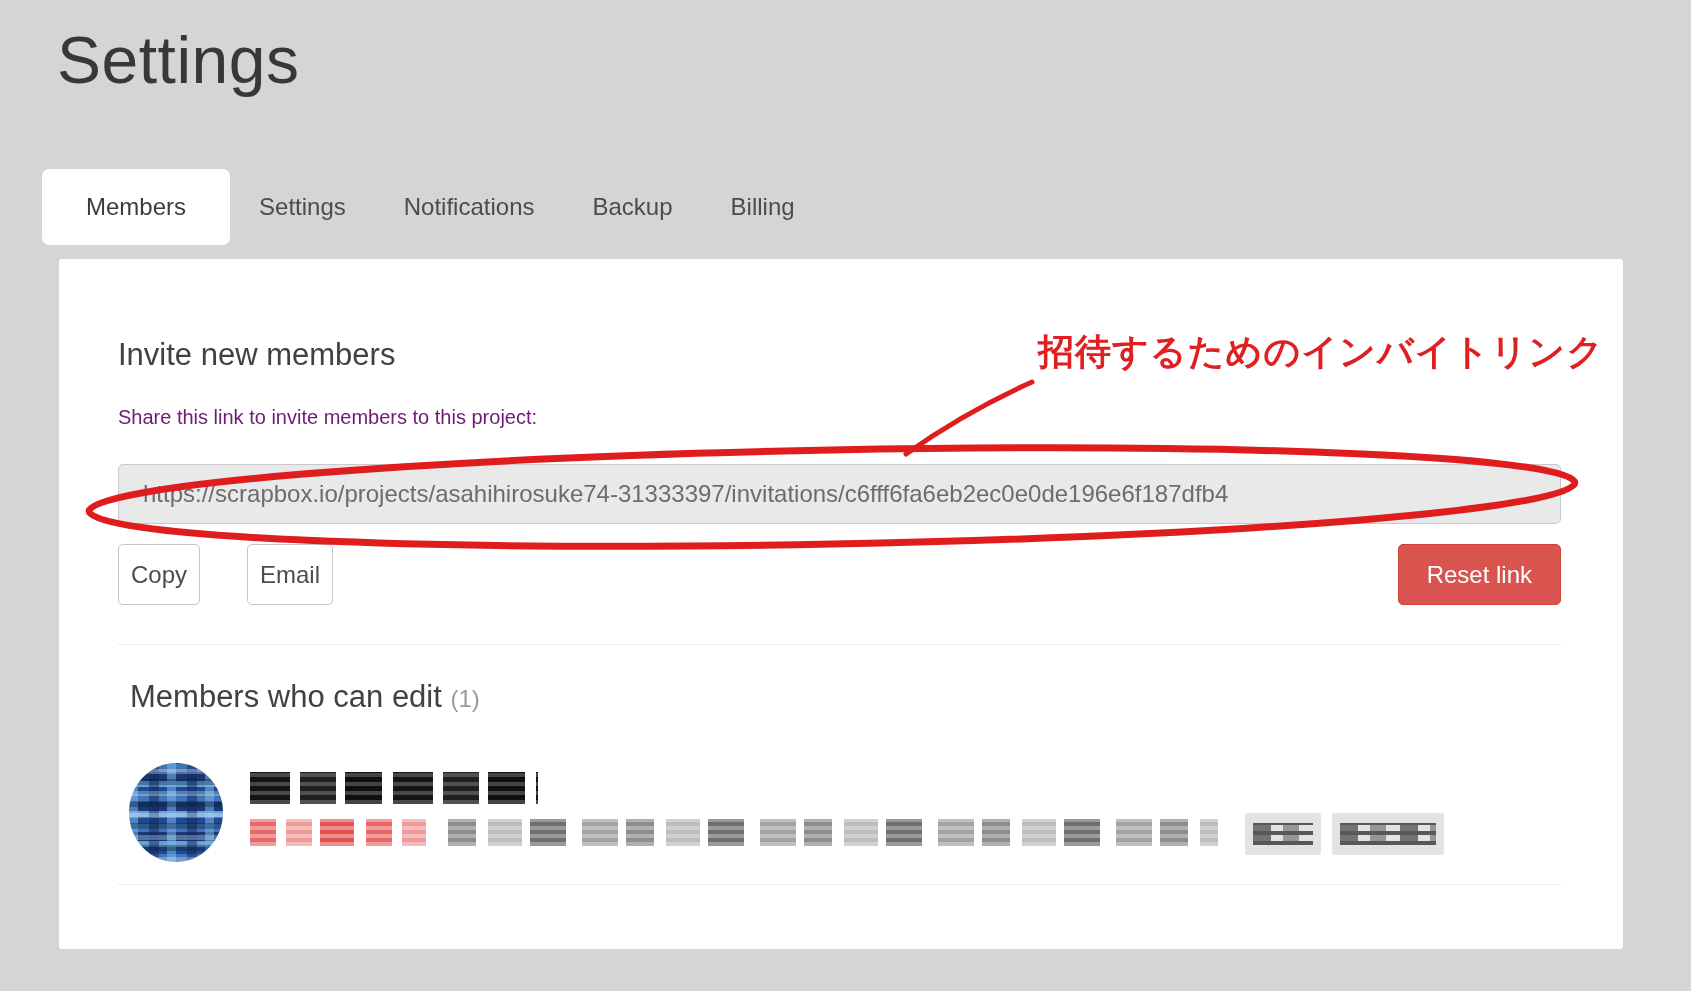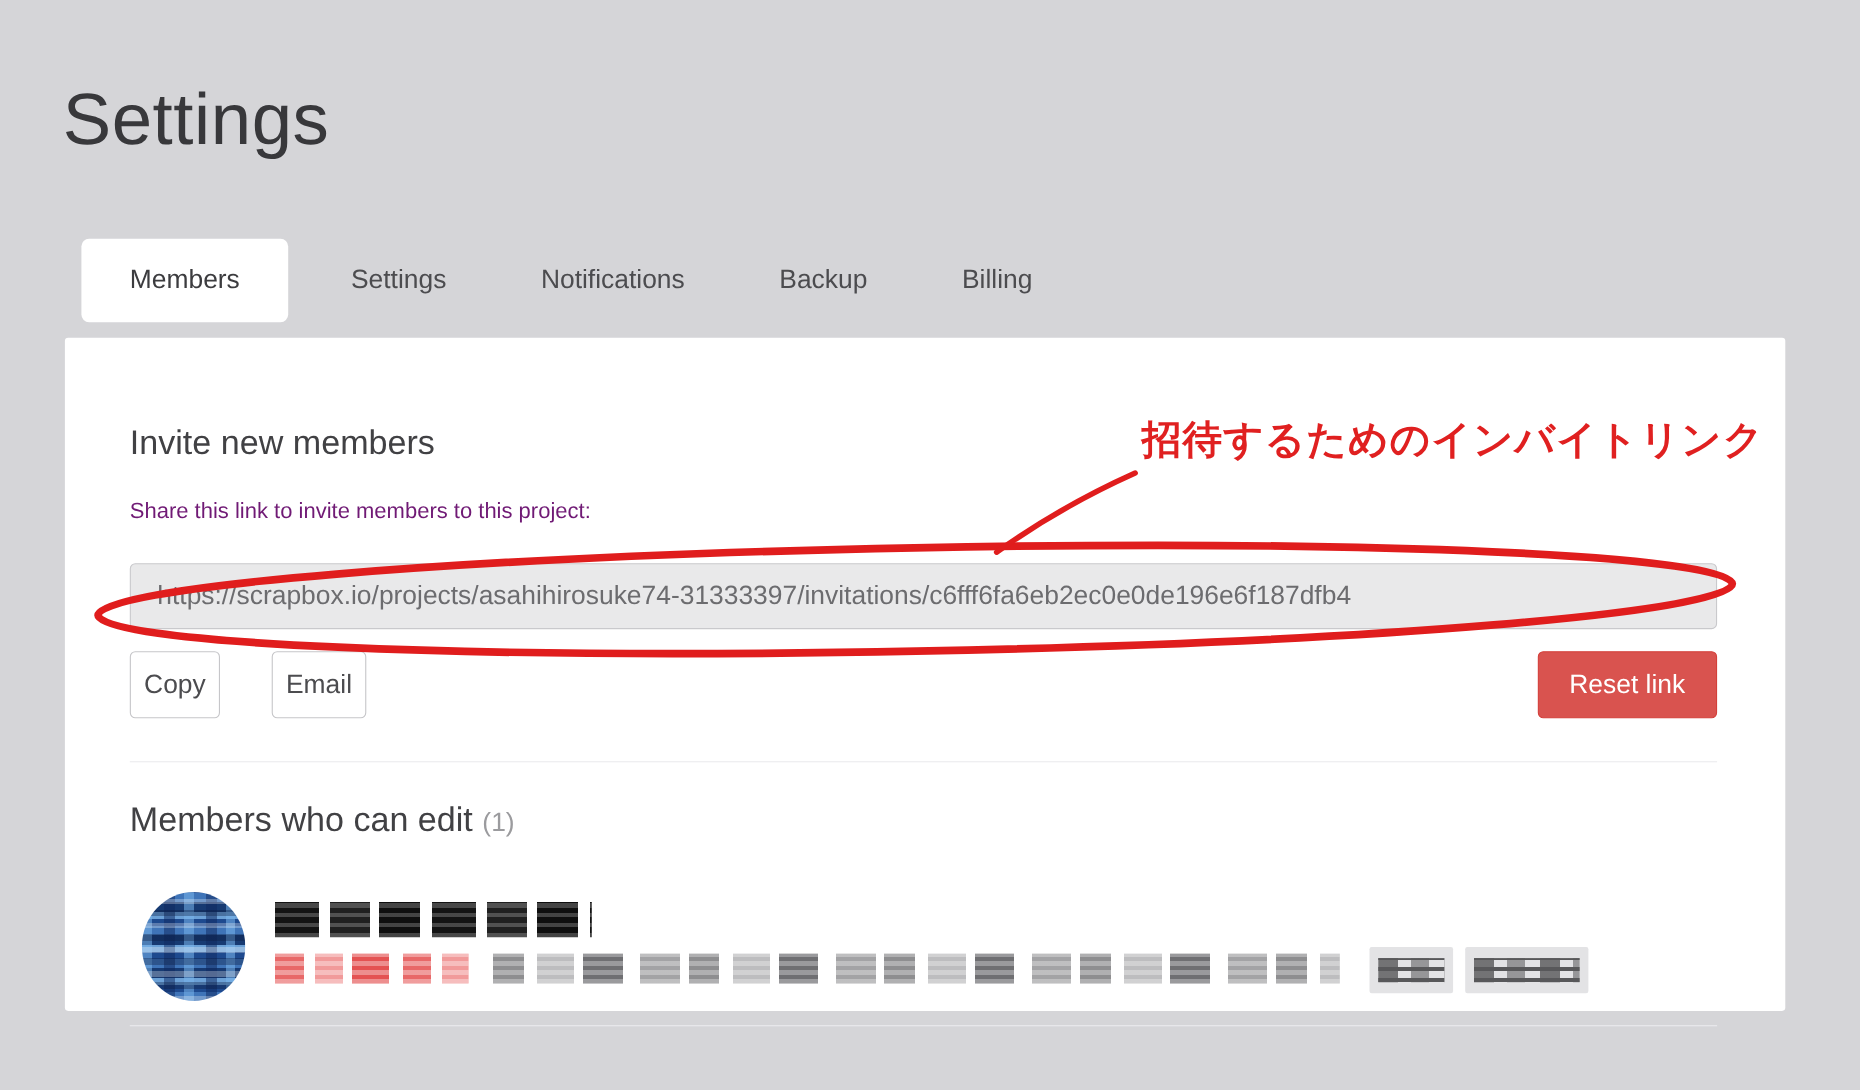--- a/index.html
+++ b/index.html
@@ -4,48 +4,48 @@
 <style>
   * { margin: 0; padding: 0; box-sizing: border-box; }
   html, body { width: 1691px; height: 991px; }
   body {
     background: #d5d5d8;
     font-family: "Liberation Sans", sans-serif;
     color: #3f3f42;
     overflow: hidden;
     position: relative;
   }
-  .page { position: absolute; inset: 0; margin-top: 48px; }
+  .page { position: absolute; inset: 0; }
 
   .page-title {
     position: absolute; left: 57px; top: 22px;
     font-size: 66px; font-weight: 400; color: #38383b;
     letter-spacing: 0.5px;
   }
 
   
   .tabs {
-    position: absolute; left: 74px; top: 169px;
-    display: flex; align-items: stretch; height: 76px; gap: 28px;
+    position: absolute; left: 42px; top: 169px;
+    display: flex; align-items: stretch; height: 76px;
   }
   .tab {
     display: flex; align-items: center;
     padding: 0 29px;
     font-size: 24px; color: #4c4c4f;
     cursor: pointer; white-space: nowrap;
   }
   .tab.active {
     background: #ffffff; border-radius: 7px;
     padding: 0 44px; color: #3c3c3f;
   }
 
   
   .card {
     position: absolute; left: 59px; top: 259px;
-    width: 1564px; height: 612px;
+    width: 1564px; height: 690px;
     background: #ffffff; border-radius: 3px;
   }
   .invite-heading {
     position: absolute; left: 59px; top: 78px;
     font-size: 31px; font-weight: 400; color: #414144;
   }
   .invite-desc {
     position: absolute; left: 59px; top: 147px;
     font-size: 20px; color: #701a75;
   }
@@ -74,21 +74,21 @@
     padding: 16px 28px; cursor: pointer;
   }
   .divider {
     position: absolute; left: 59px; width: 1443px; height: 0;
     border-top: 1px solid #ececee;
   }
   .divider-1 { top: 385px; }
   .divider-2 { top: 625px; }
 
   .members-heading {
-    position: absolute; left: 59px; top: 420px;
+    position: absolute; left: 71px; top: 420px;
     font-size: 31px; font-weight: 400; color: #414144; text-align: right;
   }
   .members-count { font-size: 24px; color: #9b9b9e; font-weight: 400; }
 
   
   .member-row { position: absolute; left: 59px; top: 498px; width: 1443px; height: 110px; }
   .avatar {
     position: absolute; left: 11px; top: 6px;
     width: 94px; height: 99px; border-radius: 50%;
     background:

